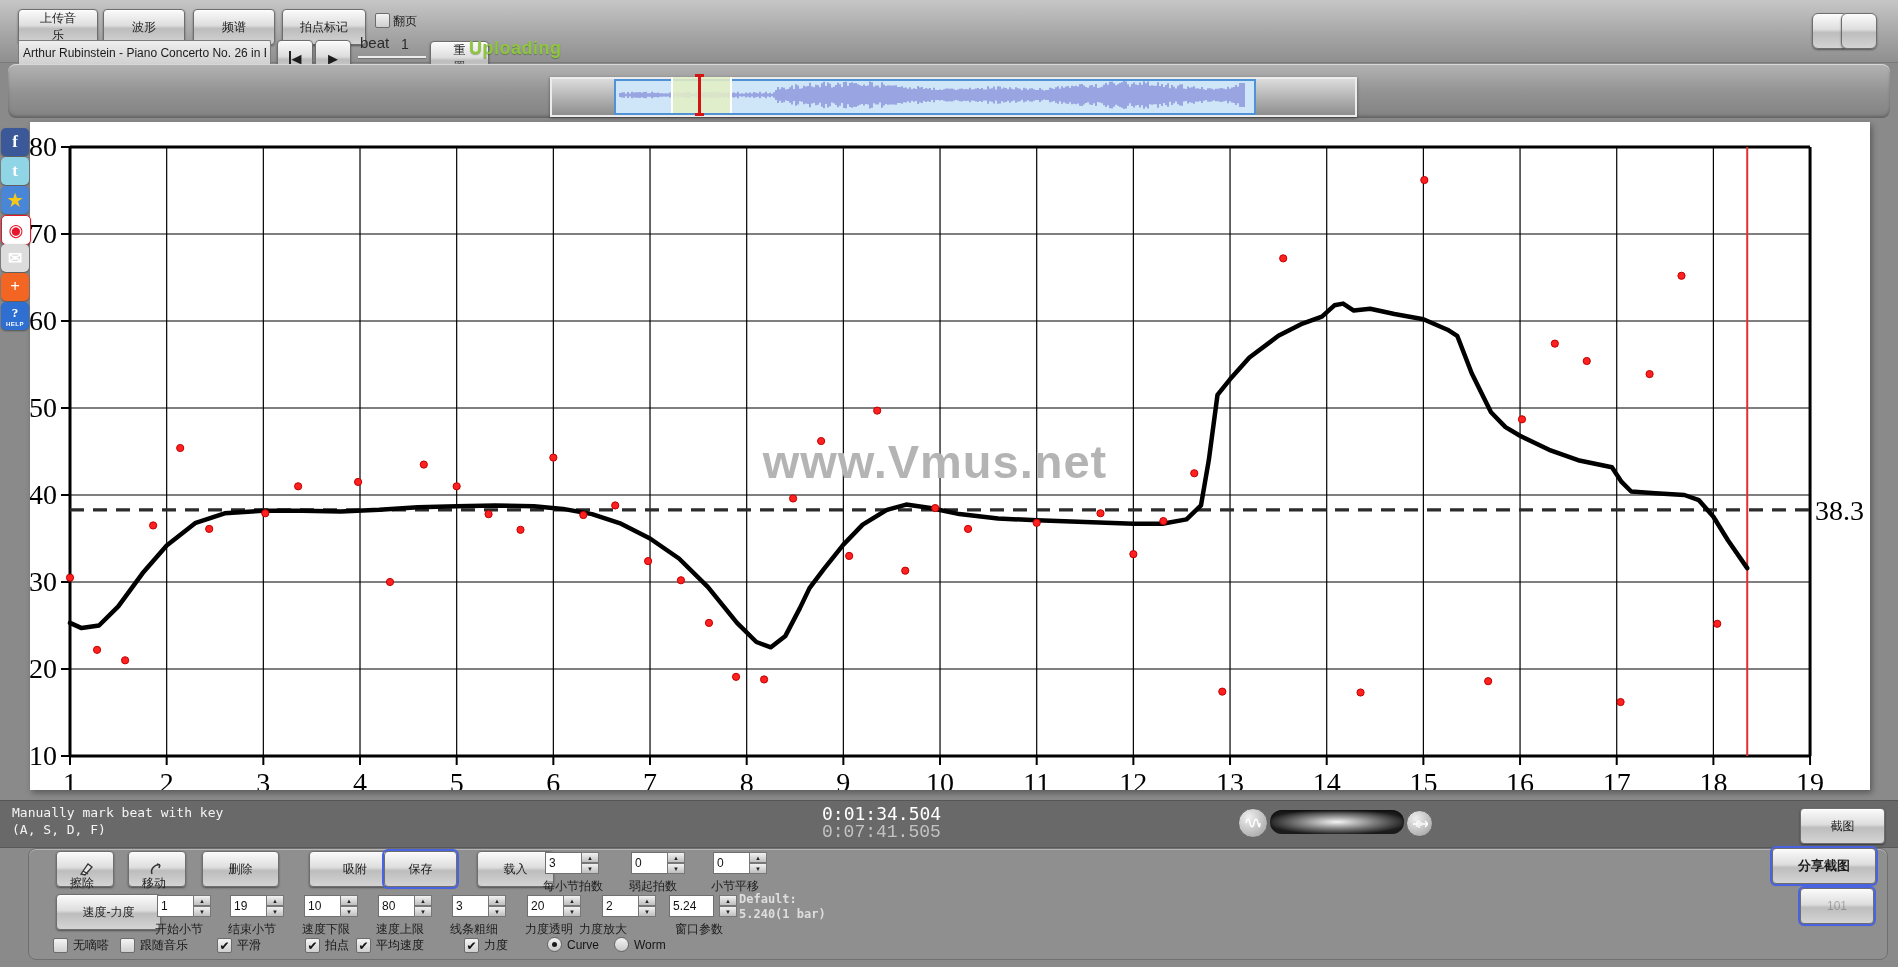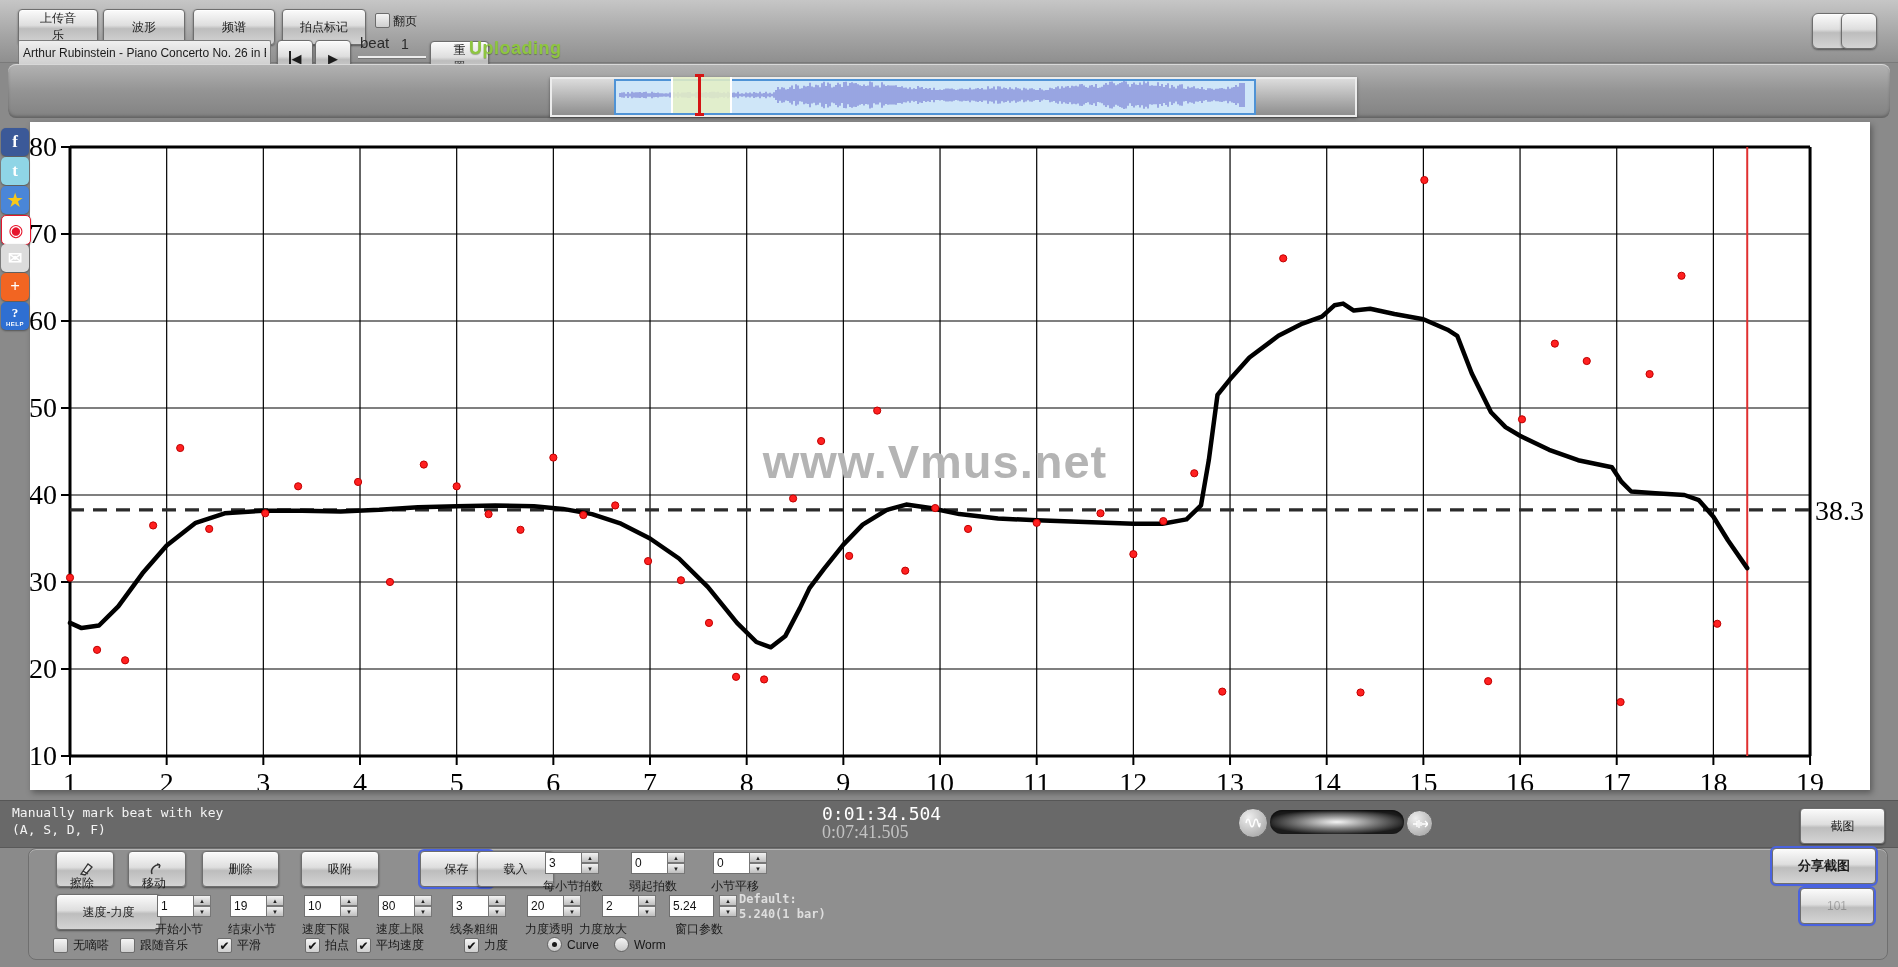--- a/index.html
+++ b/index.html
@@ -49,21 +49,21 @@
     box-shadow:2px 3px 6px rgba(0,0,0,.35);}
   
   .soc{left:1px;width:28px;height:28px;border-radius:5px;display:flex;align-items:center;
     justify-content:center;font-weight:bold;box-shadow:0 1px 2px rgba(0,0,0,.4);}
   
   #playbar{left:0;top:800px;width:1898px;height:46px;background:#696969;
     border-top:1px solid #565656;border-bottom:1px solid #595959;}
   .hint{left:12px;color:#f4f4f4;font-family:"DejaVu Sans Mono","Liberation Mono",monospace;font-size:13px;}
   #timecur{left:822px;top:803px;font-family:"DejaVu Sans Mono","Liberation Mono",monospace;
     font-size:18px;color:#ffffff;}
-  #timetot{left:822px;top:822px;font-family:Liberation Serif, serif;
+  #timetot{left:822px;top:822px;font-family:Liberation Mono, monospace;
     font-size:18px;color:#c2c2c2;}
   .volico{border-radius:50%;background:radial-gradient(circle at 35% 30%,#efefef,#9a9a9a);
     border:1px solid #666;display:flex;align-items:center;justify-content:center;}
   #volpill{left:1270px;top:810px;width:134px;height:24px;border-radius:12px;
     background:radial-gradient(ellipse at 50% 50%,#f5f5f5 0%,#7d7d7d 40%,#1c1c1c 75%);
     box-shadow:inset 0 1px 3px rgba(0,0,0,.7);}
   
   #panel{left:28px;top:848px;width:1858px;height:110px;border-radius:8px;
     background:#8f8f8f;border:1px solid #6f6f6f;
     box-shadow:inset 0 1px 0 rgba(255,255,255,.35);}
@@ -628,22 +628,22 @@
       </svg>
     </button>
     <div class="minilabel" style="left: 41px; top: 26px;">擦除</div>
     <button class="btn abs" style="left: 99px; top: 2px; width: 58px; height: 22px;">
       <svg width="18" height="14">
         <path d="M4 12 C2 7,7 2,12 3 M12 3 L9 2 M12 3 L11 6" fill="none" stroke="#333" stroke-width="1.5"></path>
       </svg>
     </button>
     <div class="minilabel" style="left: 113px; top: 26px;">移动</div>
     <button class="btn abs" style="left: 173px; top: 2px; width: 77px; height: 14px;">删除</button>
-    <button class="btn abs" style="left: 272px; top: 2px; width: 78px; height: 22px; text-align: right;">吸附</button>
-    <button class="btn abs focused" style="left: 355px; top: 2px; width: 73px; height: 22px; margin-left: 36px;">保存</button>
+    <button class="btn abs" style="left: 280px; top: 2px; width: 92px; height: 22px; text-align: right;">吸附</button>
+    <button class="btn abs focused" style="left: 355px; top: 2px; width: 73px; height: 22px;">保存</button>
     <button class="btn abs" style="left: 448px; top: 2px; width: 77px; height: 22px;">载入</button>
     <div class="spinbox" style="left: 516px; top: 3px; width: 34px;">3</div>
     <div class="spinarr" style="left: 552px; top: 3px;">
       <div class="sa">▲</div>
       <div class="sa">▼</div>
     </div>
     <div class="minilabel" style="left: 514px; top: 29px;">每小节拍数</div>
     <div class="spinbox" style="left: 602px; top: 3px; width: 34px;">0</div>
     <div class="spinarr" style="left: 638px; top: 3px;">
       <div class="sa">▲</div>

